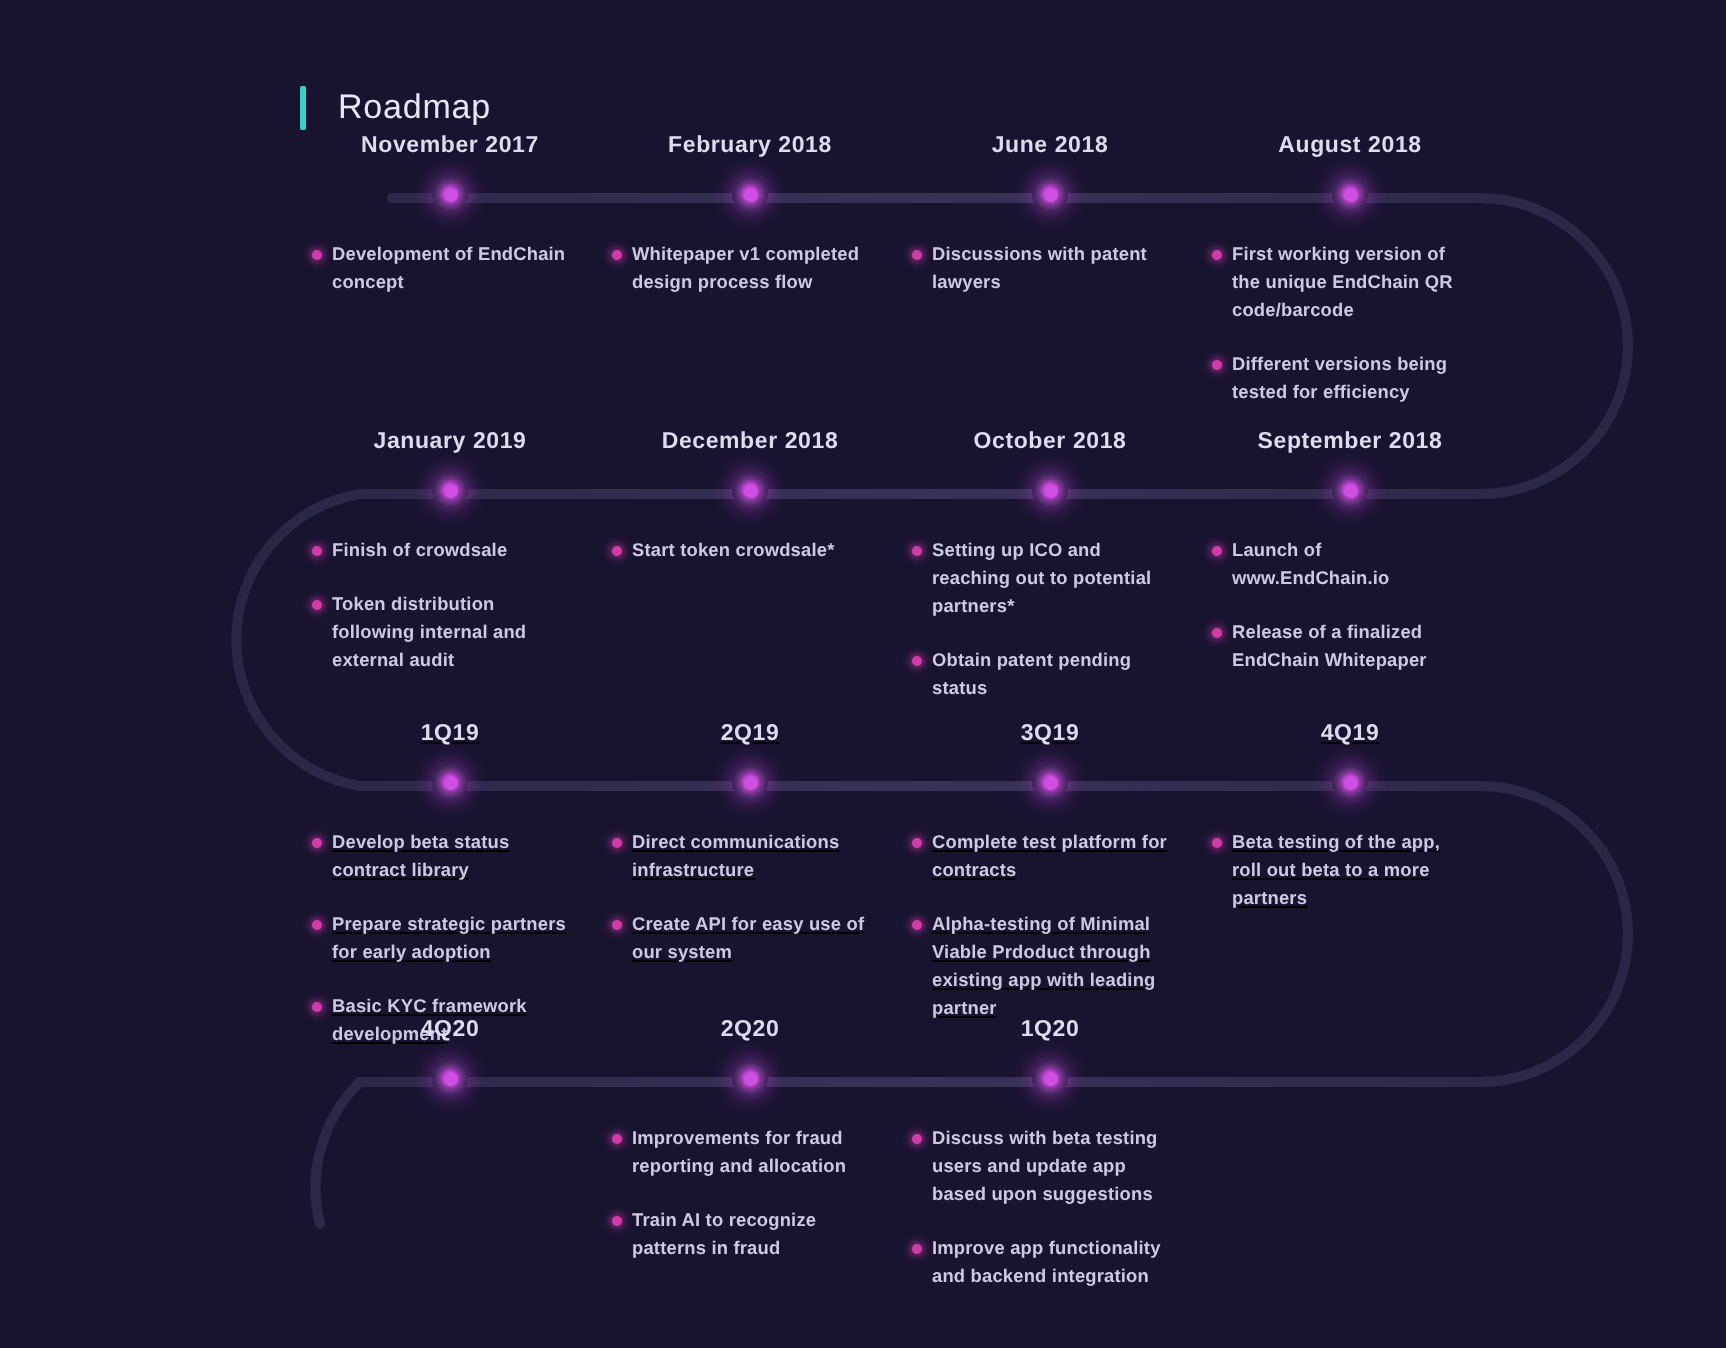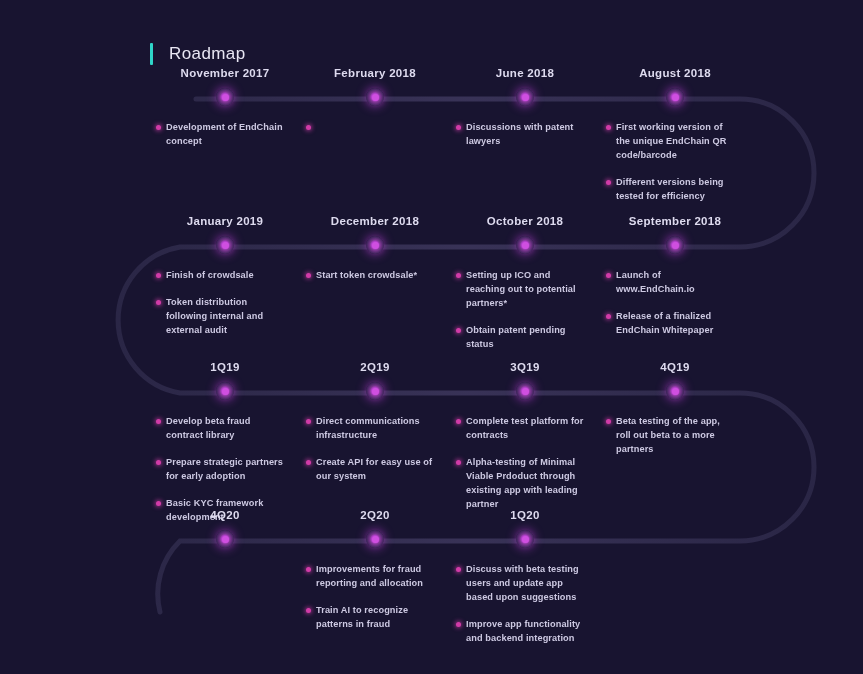--- a/index.html
+++ b/index.html
@@ -60,21 +60,21 @@
     height: 520px;
   }
   .row {
     position: absolute;
     left: 150px;
     width: 600px;
     height: 148px;
   }
   .row-0 { top: 66px; }
   .row-1 { top: 214px; }
-  .row-2 { top: 360px; }
+  .row-2 { top: 360px; text-decoration: underline; }
   .row-3 { top: 508px; }
 
   .cols {
     display: flex;
     width: 100%;
   }
   .col {
     width: 25%;
     box-sizing: border-box;
     padding: 0 4px;
@@ -192,21 +192,21 @@
           <div class="items">
             <div class="item"><span class="bullet"></span><span>Development of EndChain concept</span></div>
           </div>
         </div>
         <div class="col">
           <div class="period">February 2018</div>
           <div class="node-slot">
             <div class="node"></div>
           </div>
           <div class="items">
-            <div class="item"><span class="bullet"></span></div>
+            <div class="item"><span class="bullet"></span><span>Whitepaper v1 completed design process flow</span></div>
           </div>
         </div>
         <div class="col">
           <div class="period">June 2018</div>
           <div class="node-slot">
             <div class="node"></div>
           </div>
           <div class="items">
             <div class="item"><span class="bullet"></span><span>Discussions with patent lawyers</span></div>
           </div>
@@ -267,21 +267,21 @@
       </div>
     </div>
     <div class="row row-2">
       <div class="cols">
         <div class="col">
           <div class="period">1Q19</div>
           <div class="node-slot">
             <div class="node"></div>
           </div>
           <div class="items">
-            <div class="item"><span class="bullet"></span><span>Develop beta fraud contract library</span></div>
+            <div class="item"><span class="bullet"></span><span>Develop beta status contract library</span></div>
             <div class="item"><span class="bullet"></span><span>Prepare strategic partners for early adoption</span></div>
             <div class="item"><span class="bullet"></span><span>Basic KYC framework development</span></div>
           </div>
         </div>
         <div class="col">
           <div class="period">2Q19</div>
           <div class="node-slot">
             <div class="node"></div>
           </div>
           <div class="items">

